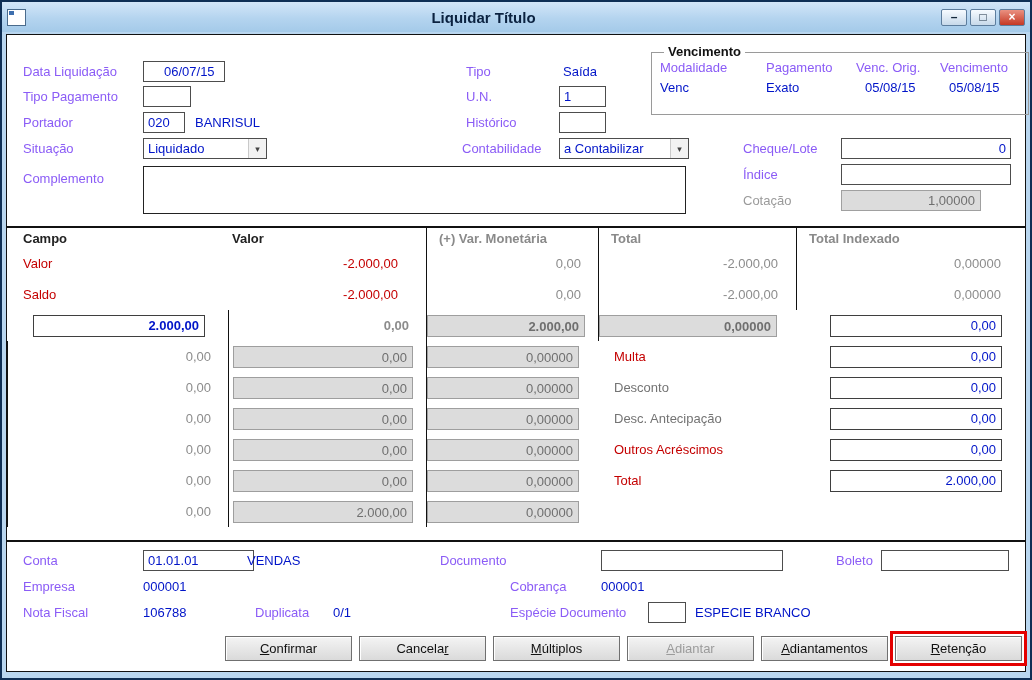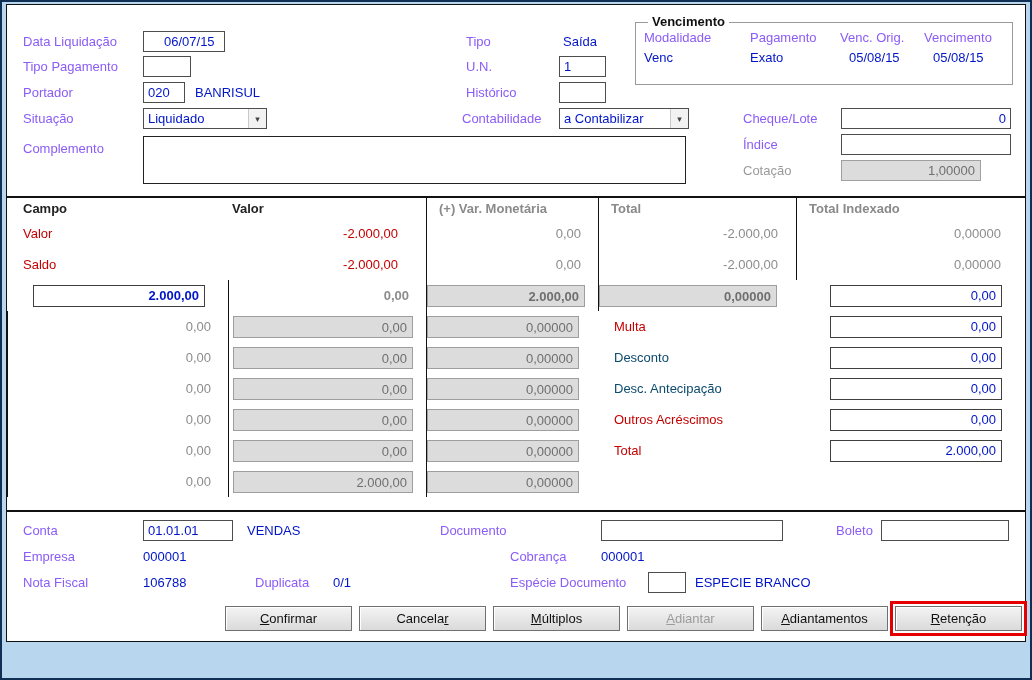--- a/index.html
+++ b/index.html
@@ -28,38 +28,38 @@
   .ra{ text-align:right; }
   .ta{ position:absolute; box-sizing:border-box; border:1px solid #222; background:#fff; resize:none;
        font:13px "Liberation Sans",sans-serif; color:#0014c8; padding:2px 4px; }
   .combo{ position:absolute; box-sizing:border-box; height:21px; border:1px solid #4d4d4d; background:#fff;
           display:flex; align-items:center; }
   .combo .ct{ flex:1; color:#0014c8; padding:0 4px; white-space:nowrap; }
   .combo .ca{ width:17px; align-self:stretch; background:#f2f2f2; border-left:1px solid #c9c9c9;
               display:flex; align-items:center; justify-content:center; font-size:9px; color:#444; }
   .gbox{ position:absolute; box-sizing:border-box; height:21px; border:1px solid #a0a0a0; background:#dcdcdc;
          color:#6f6f6f; text-align:right; padding:2px 5px; line-height:16px; }
-  .group{ position:absolute; border:1px solid #9a9a9a; }
+  .group{ position:absolute; border:1px solid #9a9a9a;margin-left:16px; }
   .group-title{ position:absolute; top:-9px; left:12px; background:#fff; padding:0 4px;
                 font-weight:bold; color:#111; }
   .hsep{ position:absolute; left:0; right:0; height:2px; background:#111; }
   
   .grid{ position:absolute; left:0; right:0; top:193px; display:grid;
          grid-template-columns:221px 198px 172px 198px 1fr; grid-template-rows:20px repeat(9,31px); }
   .gc{ display:flex; align-items:center; box-sizing:border-box; }
   .sepL{ border-left:1px solid #111; }
   .gh{ font-weight:bold; }
   .h-dark{ color:#222; }
   .h-gray{ color:#8a8a8a;text-align:center; }
   .cl{ padding-left:16px; }
   .pad4{ padding-left:4px; }
   .pad12{ padding-left:12px; }
   .ce{ justify-content:flex-end; }
   .c-red{ color:#c40000; }
-  .c-blue{ color:#0c4a6e; }
+  .c-blue{ color:#737373; }
   .bold{ font-weight:bold; }
   .num{ white-space:nowrap; }
   .plain-red{ color:#c40000; }
   .plain-gray{ color:#8c8c8c; }
   .m-val{ margin-right:28px; } .m-var{ margin-right:17px; } .m-tot{ margin-right:18px; } .m-idx{ margin-right:24px; }
   .vbox{ box-sizing:border-box; width:172px; height:22px; margin-right:23px; border:1px solid #3f3f3f;
          background:#fff; color:#0014c8; font:13px "Liberation Sans",sans-serif; text-align:right; padding:1px 5px; }
   .vbox.bold{ font-weight:bold; }
   .gbx{ box-sizing:border-box; height:22px; background:#dcdcdc; border:1px solid #9e9e9e; color:#6f6f6f;
         text-align:right; padding:2px 5px; line-height:17px; white-space:nowrap; }
@@ -71,20 +71,29 @@
         box-shadow:inset 1px 1px 0 #ffffff; color:#111; font-size:13px;
         display:flex; align-items:center; justify-content:center; cursor:default; white-space:nowrap; }
   .btn .u{ text-decoration:underline; }
   .btn.disabled{ color:#9b9b9b; }
   .btn.hl{ outline:3px solid #e40000; outline-offset:2px; }
 </style>
 </head>
 <body>
 
 <div class="window">
+  <div class="titlebar">
+    <div class="app-icon"></div>
+    <div class="title">Liquidar Título</div>
+    <div class="win-controls">
+      <div class="winbtn">–</div>
+      <div class="winbtn">□</div>
+      <div class="winbtn close">×</div>
+    </div>
+  </div>
 
   <div class="content">
 
     <span class="lb" style="left:16px; top:29px">Data Liquidação</span>
     <input class="ip" style="left: 136px; top: 26px; width: 82px; padding-left: 20px;" value="06/07/15">
 
     <span class="lb" style="left:16px; top:54px">Tipo Pagamento</span>
     <input class="ip" style="left: 136px; top: 51px; width: 48px;" value="">
 
     <span class="lb" style="left:16px; top:80px">Portador</span>
@@ -266,21 +275,21 @@
         </div>
       <div class="gc ce sepL">
           <span class="gbx gbx4">2.000,00</span>
         </div>
       <div class="gc ce sepL">
           <span class="gbx gbx5">0,00000</span>
         </div>
     </div>
 
     <span class="lb" style="left:16px; top:518px">Conta</span>
-    <input class="ip" style="left: 136px; top: 515px; width: 90px;" value="01.01.01">
+    <input class="ip" style="left: 136px; top: 515px; width: 111px;" value="01.01.01">
     <span class="bv" style="left:240px; top:518px">VENDAS</span>
 
     <span class="lb" style="left:433px; top:518px">Documento</span>
     <input class="ip" style="left: 594px; top: 515px; width: 182px;" value="">
 
     <span class="lb" style="left:829px; top:518px">Boleto</span>
     <input class="ip" style="left: 874px; top: 515px; width: 128px;" value="">
 
     <span class="lb" style="left:16px; top:544px">Empresa</span>
     <span class="bv" style="left:136px; top:544px">000001</span>

